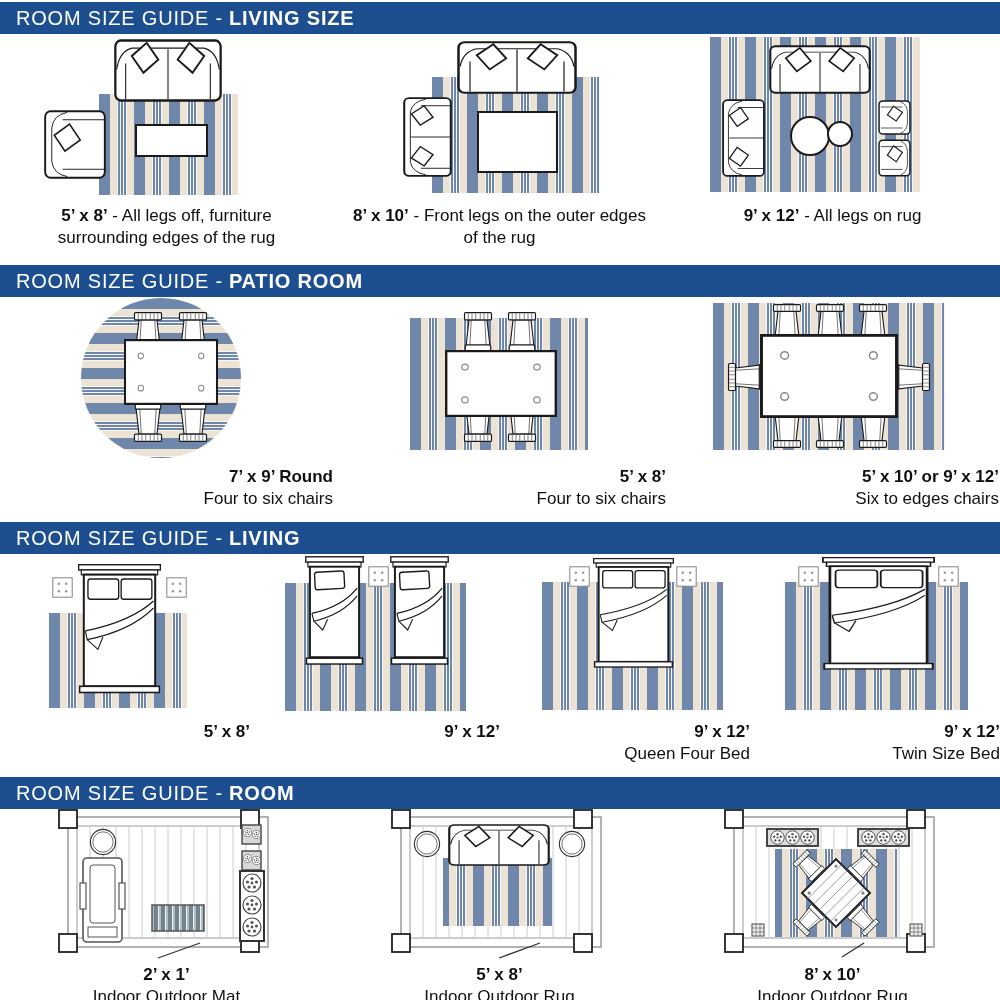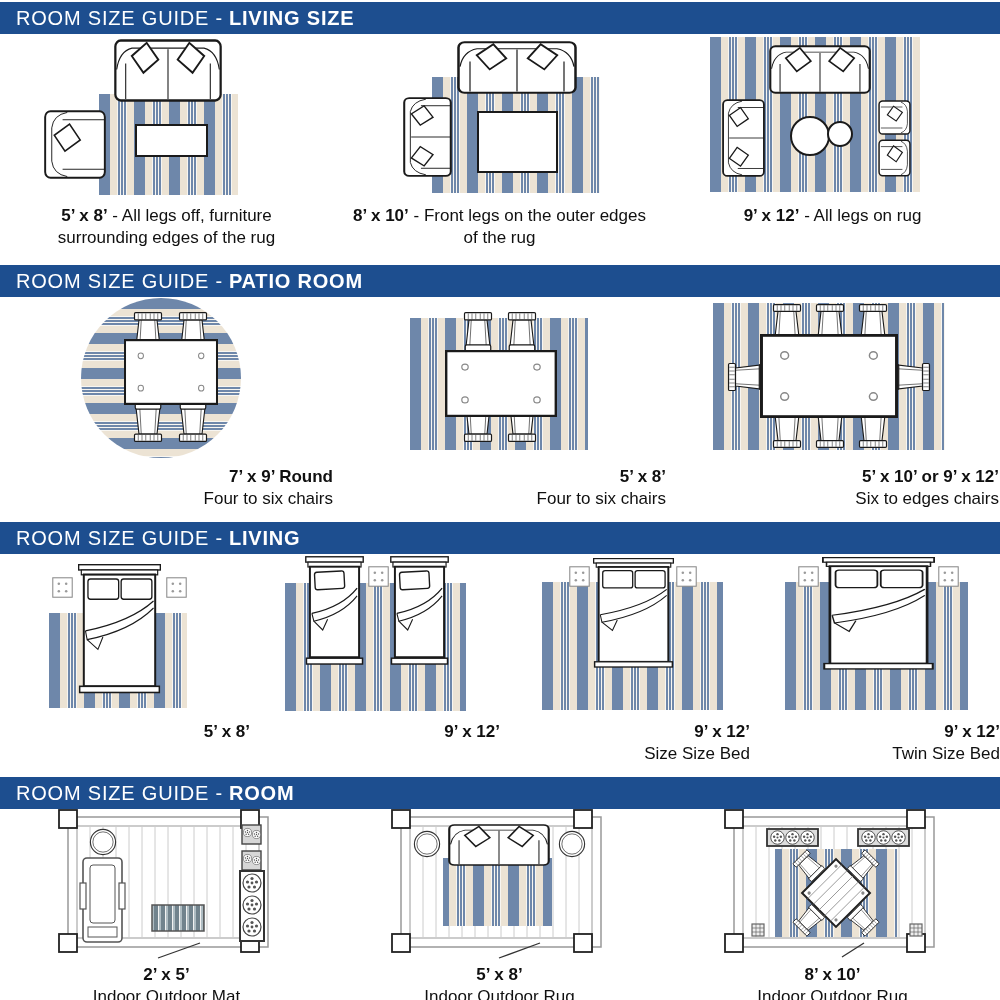--- a/index.html
+++ b/index.html
@@ -371,21 +371,21 @@
   </div>
   <div class="caps">
     <div class="cap cap-2l c4">
       <div class="sz">5’ x 8’</div>
     </div>
     <div class="cap cap-2l c4">
       <div class="sz">9’ x 12’</div>
     </div>
     <div class="cap cap-2l c4">
       <div class="sz">9’ x 12’</div>
-      <div>Size Size Bed</div>
+      <div>Queen Four Bed</div>
     </div>
     <div class="cap cap-2l c4">
       <div class="sz">9’ x 12’</div>
       <div>Twin Size Bed</div>
     </div>
   </div>
 </section>
 
 <section>
   <div class="bar">
@@ -503,21 +503,21 @@
           <path d="M86 119h12M86 123h12M90 115v12M94 115v12" stroke-width="0.7" fill="none"></path>
           <rect x="244" y="115" width="12" height="12" stroke-width="1.2"></rect>
           <path d="M244 119h12M244 123h12M248 115v12M252 115v12" stroke-width="0.7" fill="none"></path>
         </g>
         <path d="M176,148 L198,134" stroke="#333" stroke-width="1.3"></path>
       </svg>
     </div>
   </div>
   <div class="caps">
     <div class="cap cap-p c3">
-      <div class="sz">2’ x 5’</div>
+      <div class="sz">2’ x 1’</div>
       <div>Indoor Outdoor Mat</div>
     </div>
     <div class="cap cap-p c3">
       <div class="sz">5’ x 8’</div>
       <div>Indoor Outdoor Rug</div>
     </div>
     <div class="cap cap-p c3">
       <div class="sz">8’ x 10’</div>
       <div>Indoor Outdoor Rug</div>
     </div>

